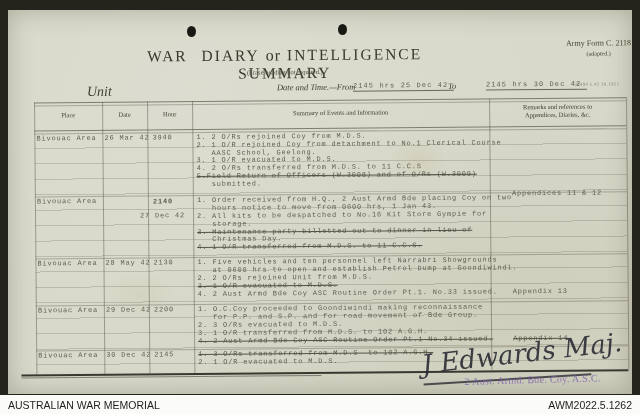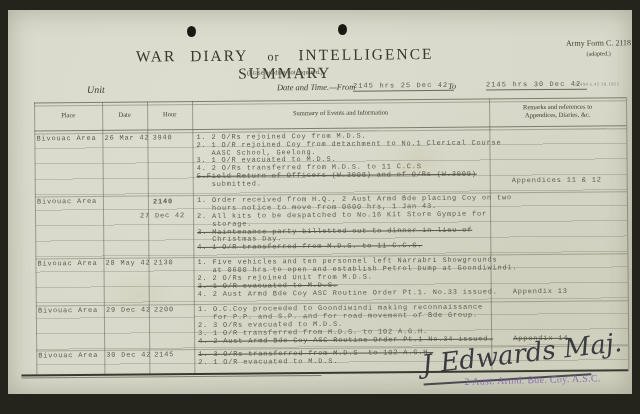--- a/index.html
+++ b/index.html
@@ -13,21 +13,21 @@
            #d8d9ca;
          box-shadow:inset 0 0 26px rgba(60,55,35,.28);}
   .stain{position:absolute;border-radius:50%;pointer-events:none;}
   .hole{position:absolute;width:9px;height:11px;border-radius:50%;background:#191914;}
   #tilt{position:absolute;inset:0;transform:rotate(-0.5deg);transform-origin:50% 52%;}
   
   .printed{position:absolute;color:#45412f;}
   .ital{font-style:italic;}
   #title-row{left:108px;top:36px;width:340px;text-align:center;font-size:15.5px;
              letter-spacing:2px;word-spacing:8px;color:#3b382c;}
-  #title-row .or{font-size:12px;letter-spacing:1px;margin:0 19px;}
+  #title-row .or{font-size:16px;letter-spacing:1px;margin:0 6px;}
   #subtitle{left:108px;top:58px;width:340px;text-align:center;font-size:6.5px;color:#4c483a;}
   #army-form{left:540px;top:31px;width:104px;text-align:center;font-size:8px;line-height:10px;}
   #army-form .small{font-size:6px;}
   #print-code{left:544px;top:74px;width:92px;text-align:center;font-size:4.5px;
               letter-spacing:.5px;color:#6a675a;opacity:.8;}
   
   .typed{position:absolute;font-family:"Liberation Mono","DejaVu Sans Mono",monospace;
          font-size:7px;line-height:8px;letter-spacing:.8px;color:#5f5d51;white-space:pre;}
   .typed.wide{letter-spacing:1.1px;}
   .uline{border-bottom:1px solid #6b6759;padding-bottom:.5px;padding-right:6px;}
@@ -74,21 +74,21 @@
       <div id="title-row" class="printed">
         <span>WAR DIARY</span><span class="or">or</span><span>INTELLIGENCE SUMMARY</span>
       </div>
       <div id="subtitle" class="printed">(Erase heading not required.)</div>
       <div id="army-form" class="printed">
         <div>Army Form C. 2118</div>
         <div class="small">(adapted.)</div>
       </div>
       <div id="print-code" class="printed">23494  1.42  30.1922</div>
 
-      <span class="printed ital" style="left:80px;top:72px;font-size:10px;">Unit</span>
+      <span class="printed ital" style="left:80px;top:72px;font-size:14px;">Unit</span>
       <span class="printed ital" style="left:270px;top:72px;font-size:8.5px;">Date and Time.—From</span>
       <span class="typed wide uline" style="left:346px;top:72px;">2145 hrs 25 Dec 42</span>
       <span class="printed ital" style="left:441px;top:72px;font-size:8.5px;">To</span>
       <span class="typed wide uline" style="left:455px;top:72px;margin-left:24px;">2145 hrs 30 Dec 42</span>
 
       <div class="hline" style="left:27px;top:90px;width:592px;"></div>
       <div class="hline faint" style="left:27px;top:92.5px;width:592px;"></div>
       <div class="hline" style="left:27px;top:118px;width:592px;"></div>
       <div class="hline faint" style="left:27px;top:121px;width:592px;"></div>
       <div id="rules"></div>
@@ -117,21 +117,21 @@
       <span class="typed" style="left:29px;top:122px;">Bivouac Area</span>
       <span class="typed" style="left:97px;top:122px;">26 Mar 42</span>
       <span class="typed" style="left:145px;top:122px;">3940</span>
       <span class="typed" style="left:189px;top:122px;">1. 2 O/Rs rejoined Coy from M.D.S.</span>
       <span class="typed" style="left:189px;top:130px;">2. 1 O/R rejoined Coy from detachment to No.1 Clerical Course</span>
       <span class="typed" style="left:189px;top:138px;">   AASC School, Geelong.</span>
       <span class="typed" style="left:189px;top:145px;">3. 1 O/R evacuated to M.D.S.</span>
       <span class="typed" style="left:189px;top:153px;">4. 2 O/Rs transferred from M.D.S. to 11 C.C.S</span>
       <span class="typed struck" style="left:189px;top:161px;">5.Field Return of Officers (W.3008) and of O/Rs (W.3009)</span>
       <span class="typed" style="left:189px;top:169px;">   submitted.</span>
-      <span class="typed" style="left:504px;top:168px;">Appendices 11 &amp; 12</span>
+      <span class="typed" style="left:504px;top:181px;">Appendices 11 &amp; 12</span>
 
       <span class="typed" style="left:29px;top:185px;">Bivouac Area</span>
       <span class="typed" style="left:97px;top:200px;margin-left:35px;">27 Dec 42</span>
       <span class="typed" style="left:145px;top:186px;font-weight:bold;">2140</span>
       <span class="typed" style="left:189px;top:185px;">1. Order received from H.Q., 2 Aust Armd Bde placing Coy on two</span>
       <span class="typed" style="left:189px;top:193px;">   hours notice to move from 0600 hrs, 1 Jan 43.</span>
       <span class="typed" style="left:189px;top:201px;">2. All kits to be despatched to No.16 Kit Store Gympie for</span>
       <span class="typed" style="left:189px;top:209px;">   storage.</span>
       <span class="typed struck" style="left:189px;top:217px;">3. Maintenance party billetted out to dinner in lieu of</span>
       <span class="typed" style="left:189px;top:224px;">   Christmas Day.</span>
@@ -162,13 +162,17 @@
       <span class="typed" style="left:145px;top:339px;">2145</span>
       <span class="typed struck" style="left:189px;top:339px;">1. 3 O/Rs transferred from M.D.S  to 102 A.G.H.</span>
       <span class="typed" style="left:189px;top:347px;">2. 1 O/R evacuated to M.D.S.</span>
 
       <div id="signature">J Edwards Maj.</div>
       <div id="sig-flourish"></div>
       <div id="stamp">2 Aust. Armd. Bde. Coy. A.S.C.</div>
     </div>
   </div>
 
+  <div id="archive-bar">
+    <span>AUSTRALIAN WAR MEMORIAL</span>
+    <span>AWM2022.5.1262</span>
+  </div>
 </div>
 
 </body></html>

